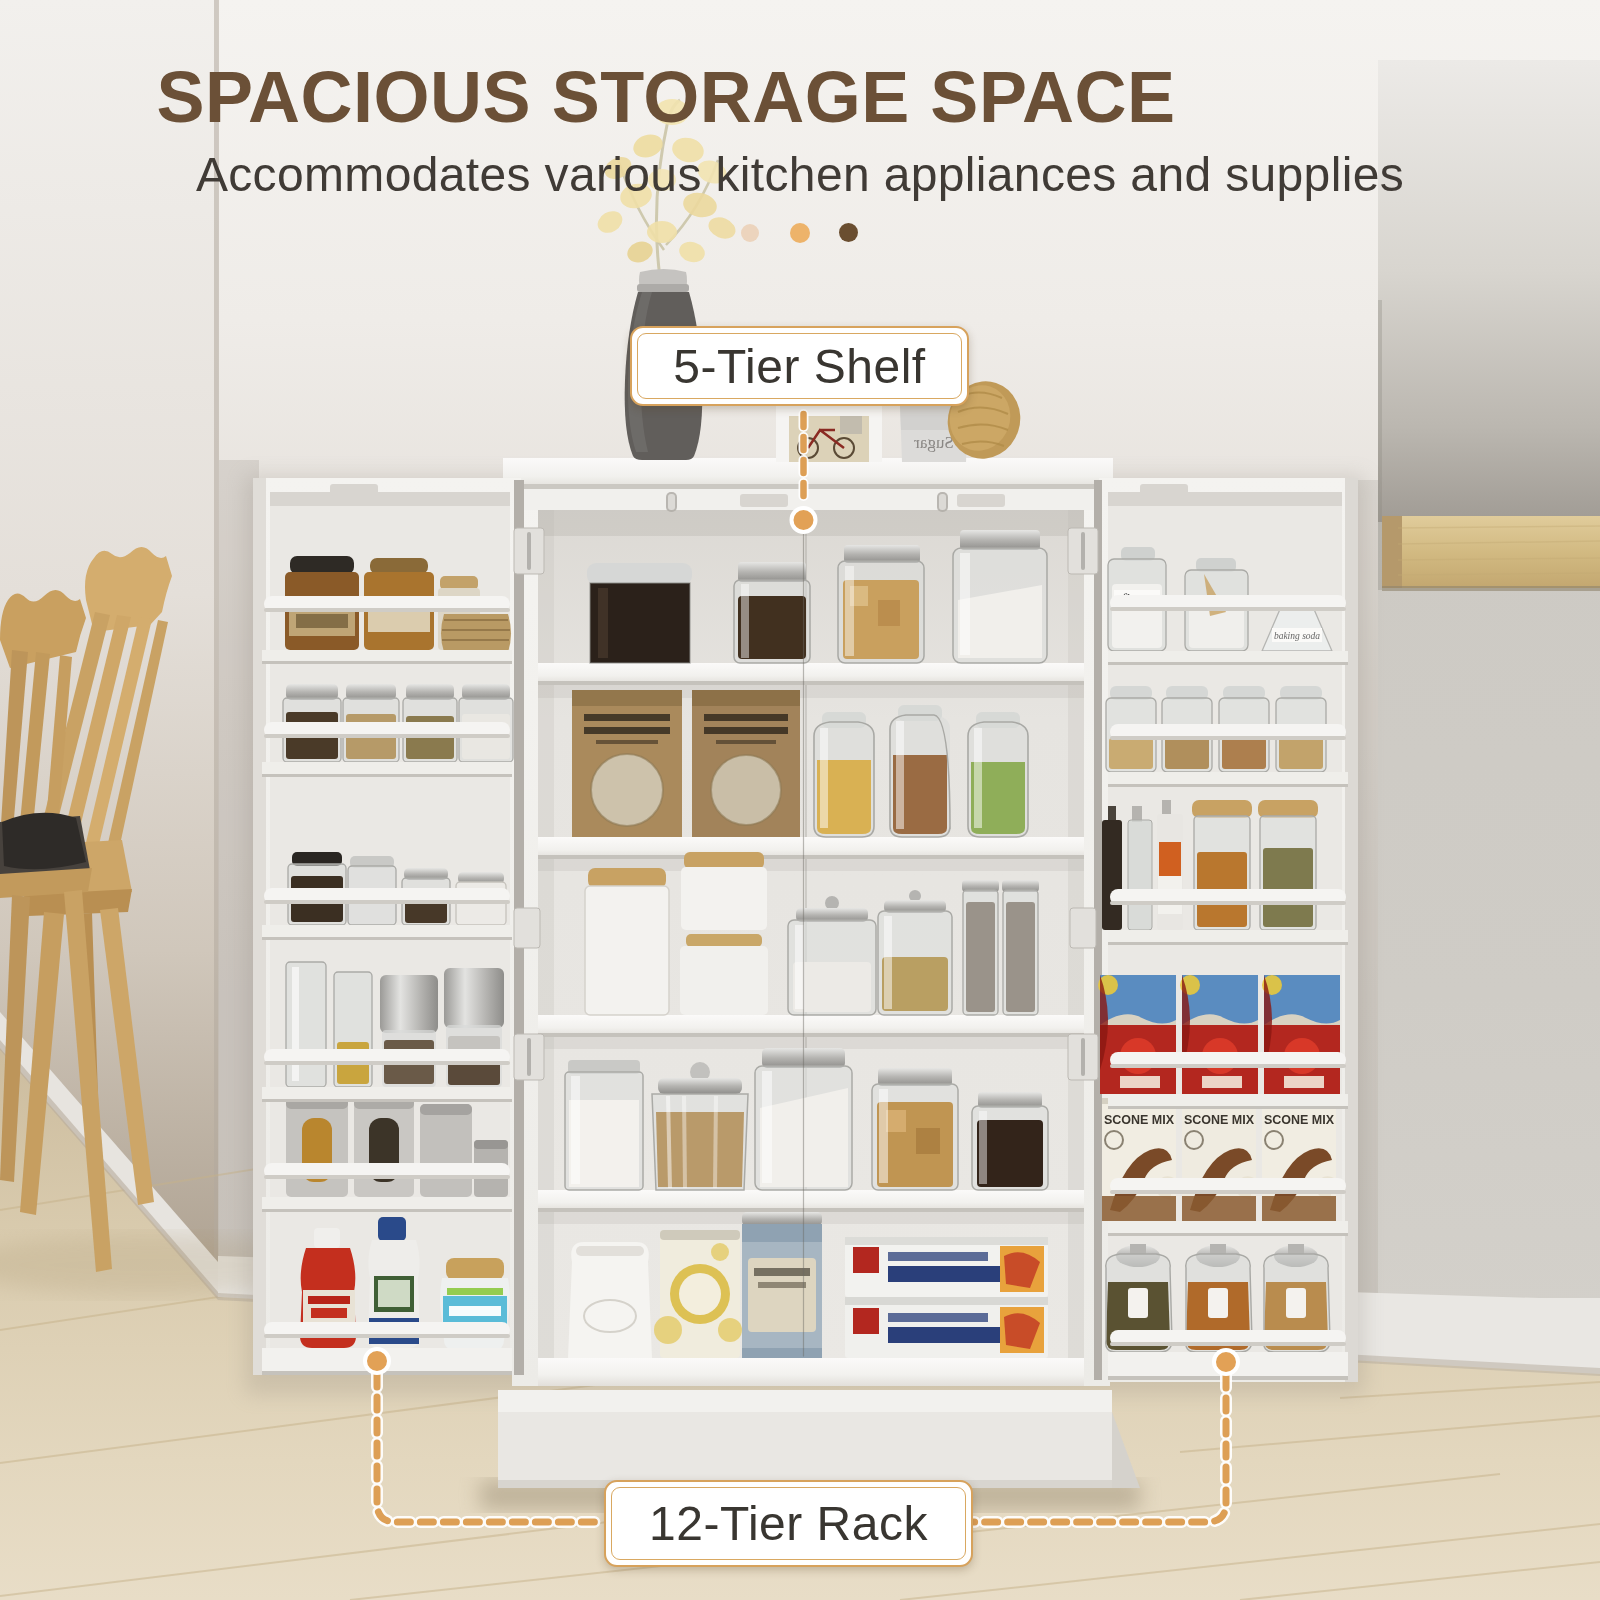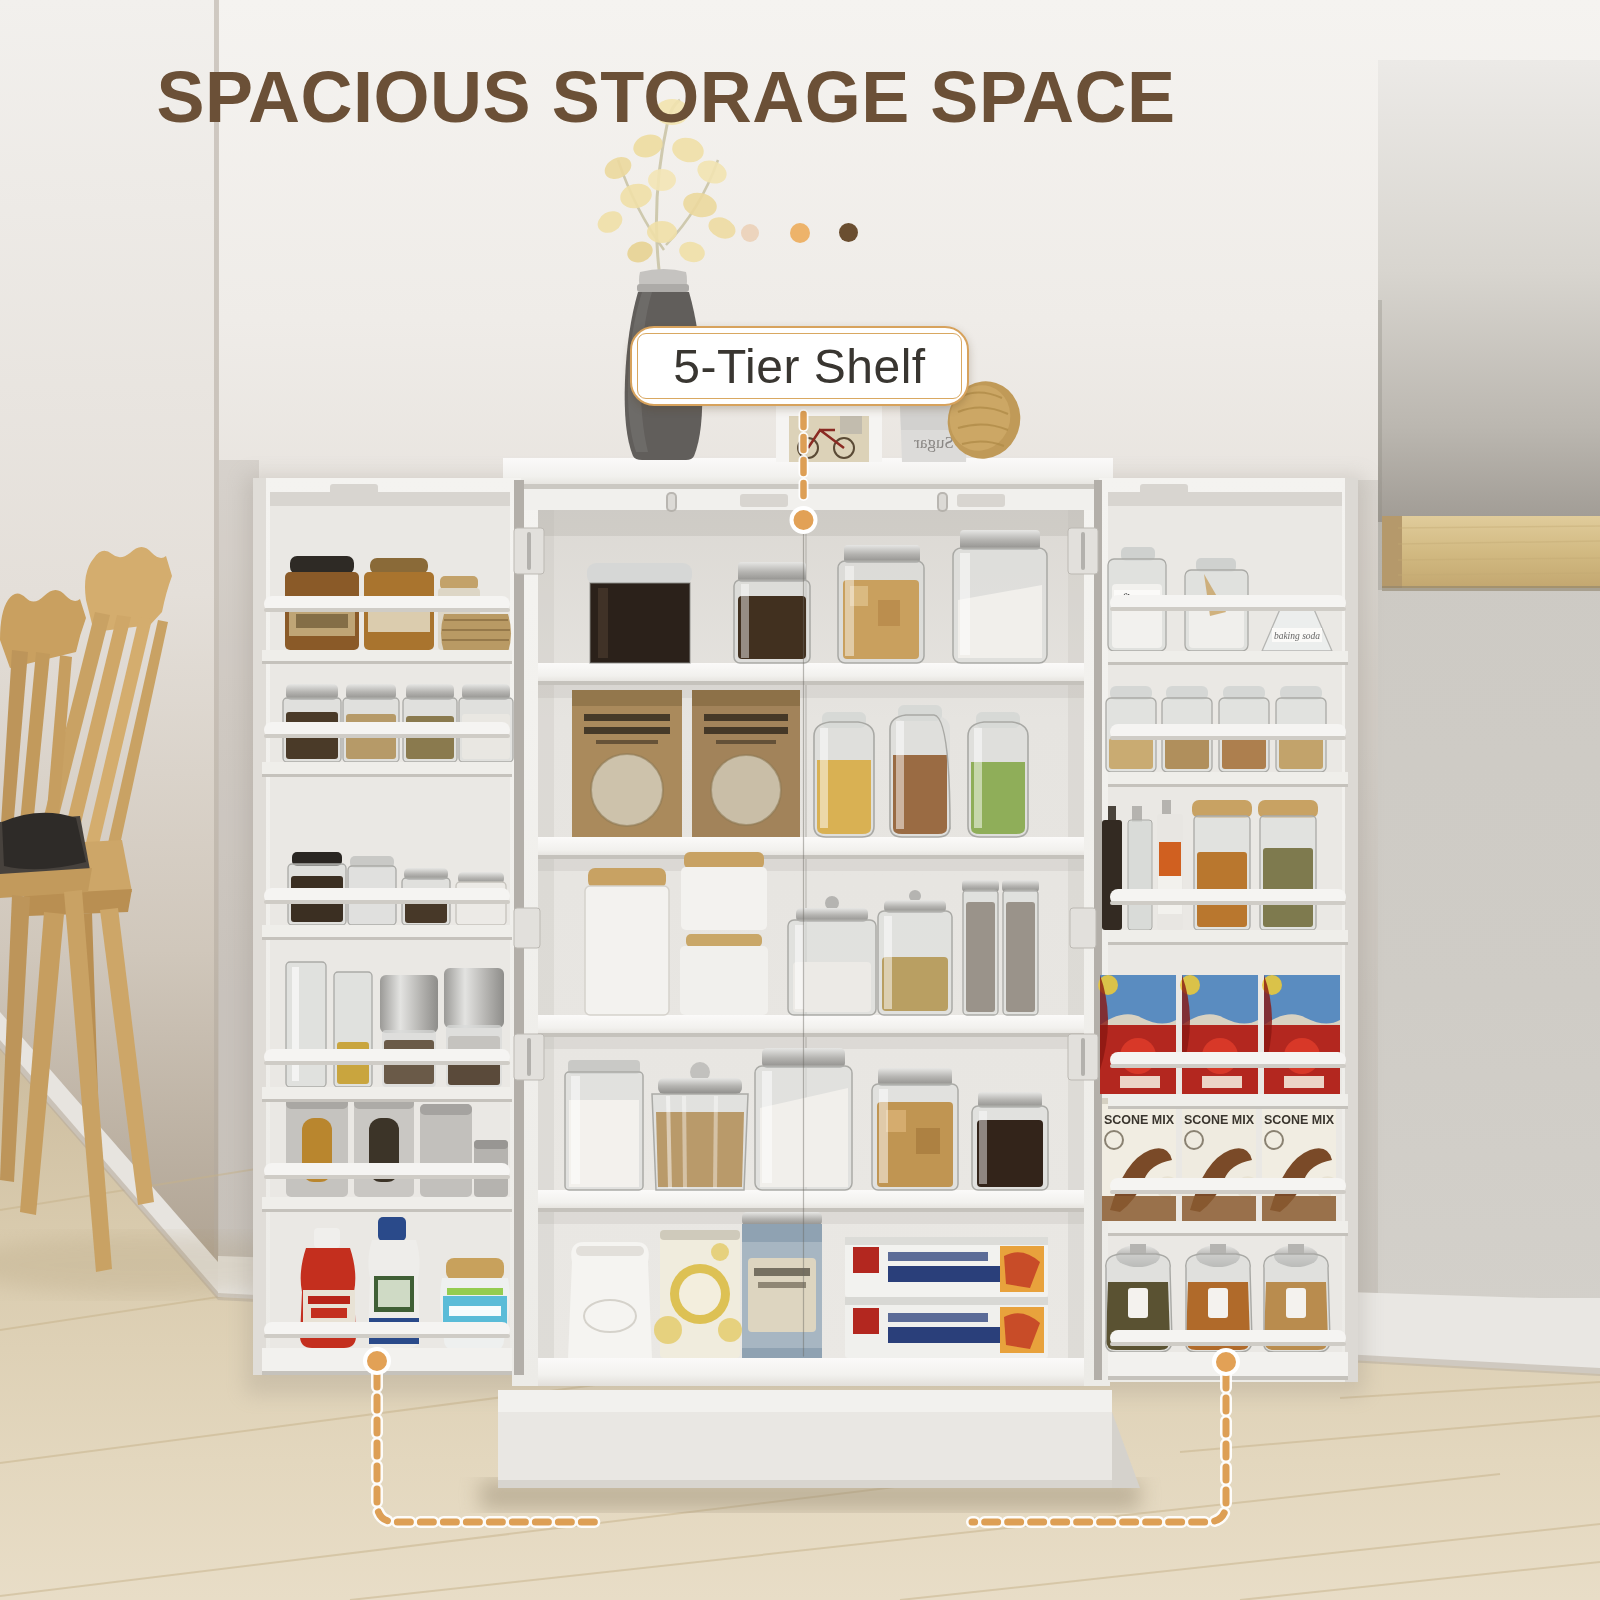--- a/index.html
+++ b/index.html
@@ -1,20 +1,20 @@
 <!DOCTYPE html>
 <html><head>
 <meta charset="utf-8">
 <style>
 html,body{margin:0;padding:0}
 #page{position:relative;width:1600px;height:1600px;overflow:hidden;background:#ece9e4;font-family:"Liberation Sans",sans-serif}
 .abs{position:absolute}
 #title{left:0;top:56px;width:1332px;text-align:center;font-weight:bold;font-size:72px;letter-spacing:0.5px;color:#6b5037;white-space:nowrap}
 #sub{left:0;top:147px;width:1600px;text-align:center;font-size:48px;color:#403b36;letter-spacing:0.35px;white-space:nowrap}
-.lbl{background:#fff;border:2.5px solid #d7a25c;border-radius:24px;box-shadow:0 3px 9px rgba(80,55,25,.25);display:flex;align-items:center;justify-content:center;font-size:48px;color:#393631;letter-spacing:0.5px}
+.lbl{background:#fff;border:2.5px solid #d7a25c;border-radius:13px;box-shadow:0 3px 9px rgba(80,55,25,.25);display:flex;align-items:center;justify-content:center;font-size:48px;color:#393631;letter-spacing:0.5px}
 .lbl .in{position:absolute;inset:5px;border:1.5px solid #d9a861;border-radius:9px}
 #lbl1{left:630px;top:326px;width:335px;height:76px}
 #lbl2{left:604px;top:1480px;width:365px;height:83px}
 </style>
 </head>
 <body>
 <div id="page">
 <svg class="abs" style="left:0;top:0" width="1600" height="1600" viewBox="0 0 1600 1600">
 <defs>
 <linearGradient id="gWallC" x1="0" y1="0" x2="0" y2="1">
@@ -737,17 +737,19 @@
 <path d="M377,1374 L377,1503 Q377,1522 396,1522 L601,1522" stroke="#dd9f55" stroke-width="7" stroke-dasharray="13 10"></path>
 <path d="M1226,1375 L1226,1503 Q1226,1522 1207,1522 L972,1522" stroke="#ffffff" stroke-width="12" stroke-dasharray="13 10" opacity=".92"></path>
 <path d="M1226,1375 L1226,1503 Q1226,1522 1207,1522 L972,1522" stroke="#dd9f55" stroke-width="7" stroke-dasharray="13 10"></path>
 </g>
 <circle cx="803.5" cy="520" r="12" fill="#e2a156" stroke="#ffffff" stroke-width="4"></circle>
 <circle cx="377" cy="1361" r="12" fill="#e2a156" stroke="#ffffff" stroke-width="4"></circle>
 <circle cx="1226" cy="1362" r="12" fill="#e2a156" stroke="#ffffff" stroke-width="4"></circle>
 
 </svg>
 <div id="title" class="abs">SPACIOUS STORAGE SPACE</div>
+<div id="sub" class="abs">Accommodates various kitchen appliances and supplies</div>
 <div class="abs" style="left:741px;top:224px;width:18px;height:18px;border-radius:50%;background:#ecd4bd"></div>
 <div class="abs" style="left:790px;top:223px;width:20px;height:20px;border-radius:50%;background:#edb36a"></div>
 <div class="abs" style="left:839px;top:223px;width:19px;height:19px;border-radius:50%;background:#6a4e30"></div>
 <div id="lbl1" class="abs lbl"><span class="in"></span>5-Tier Shelf</div>
+<div id="lbl2" class="abs lbl"><span class="in"></span>12-Tier Rack</div>
 </div>
 
 </body></html>

